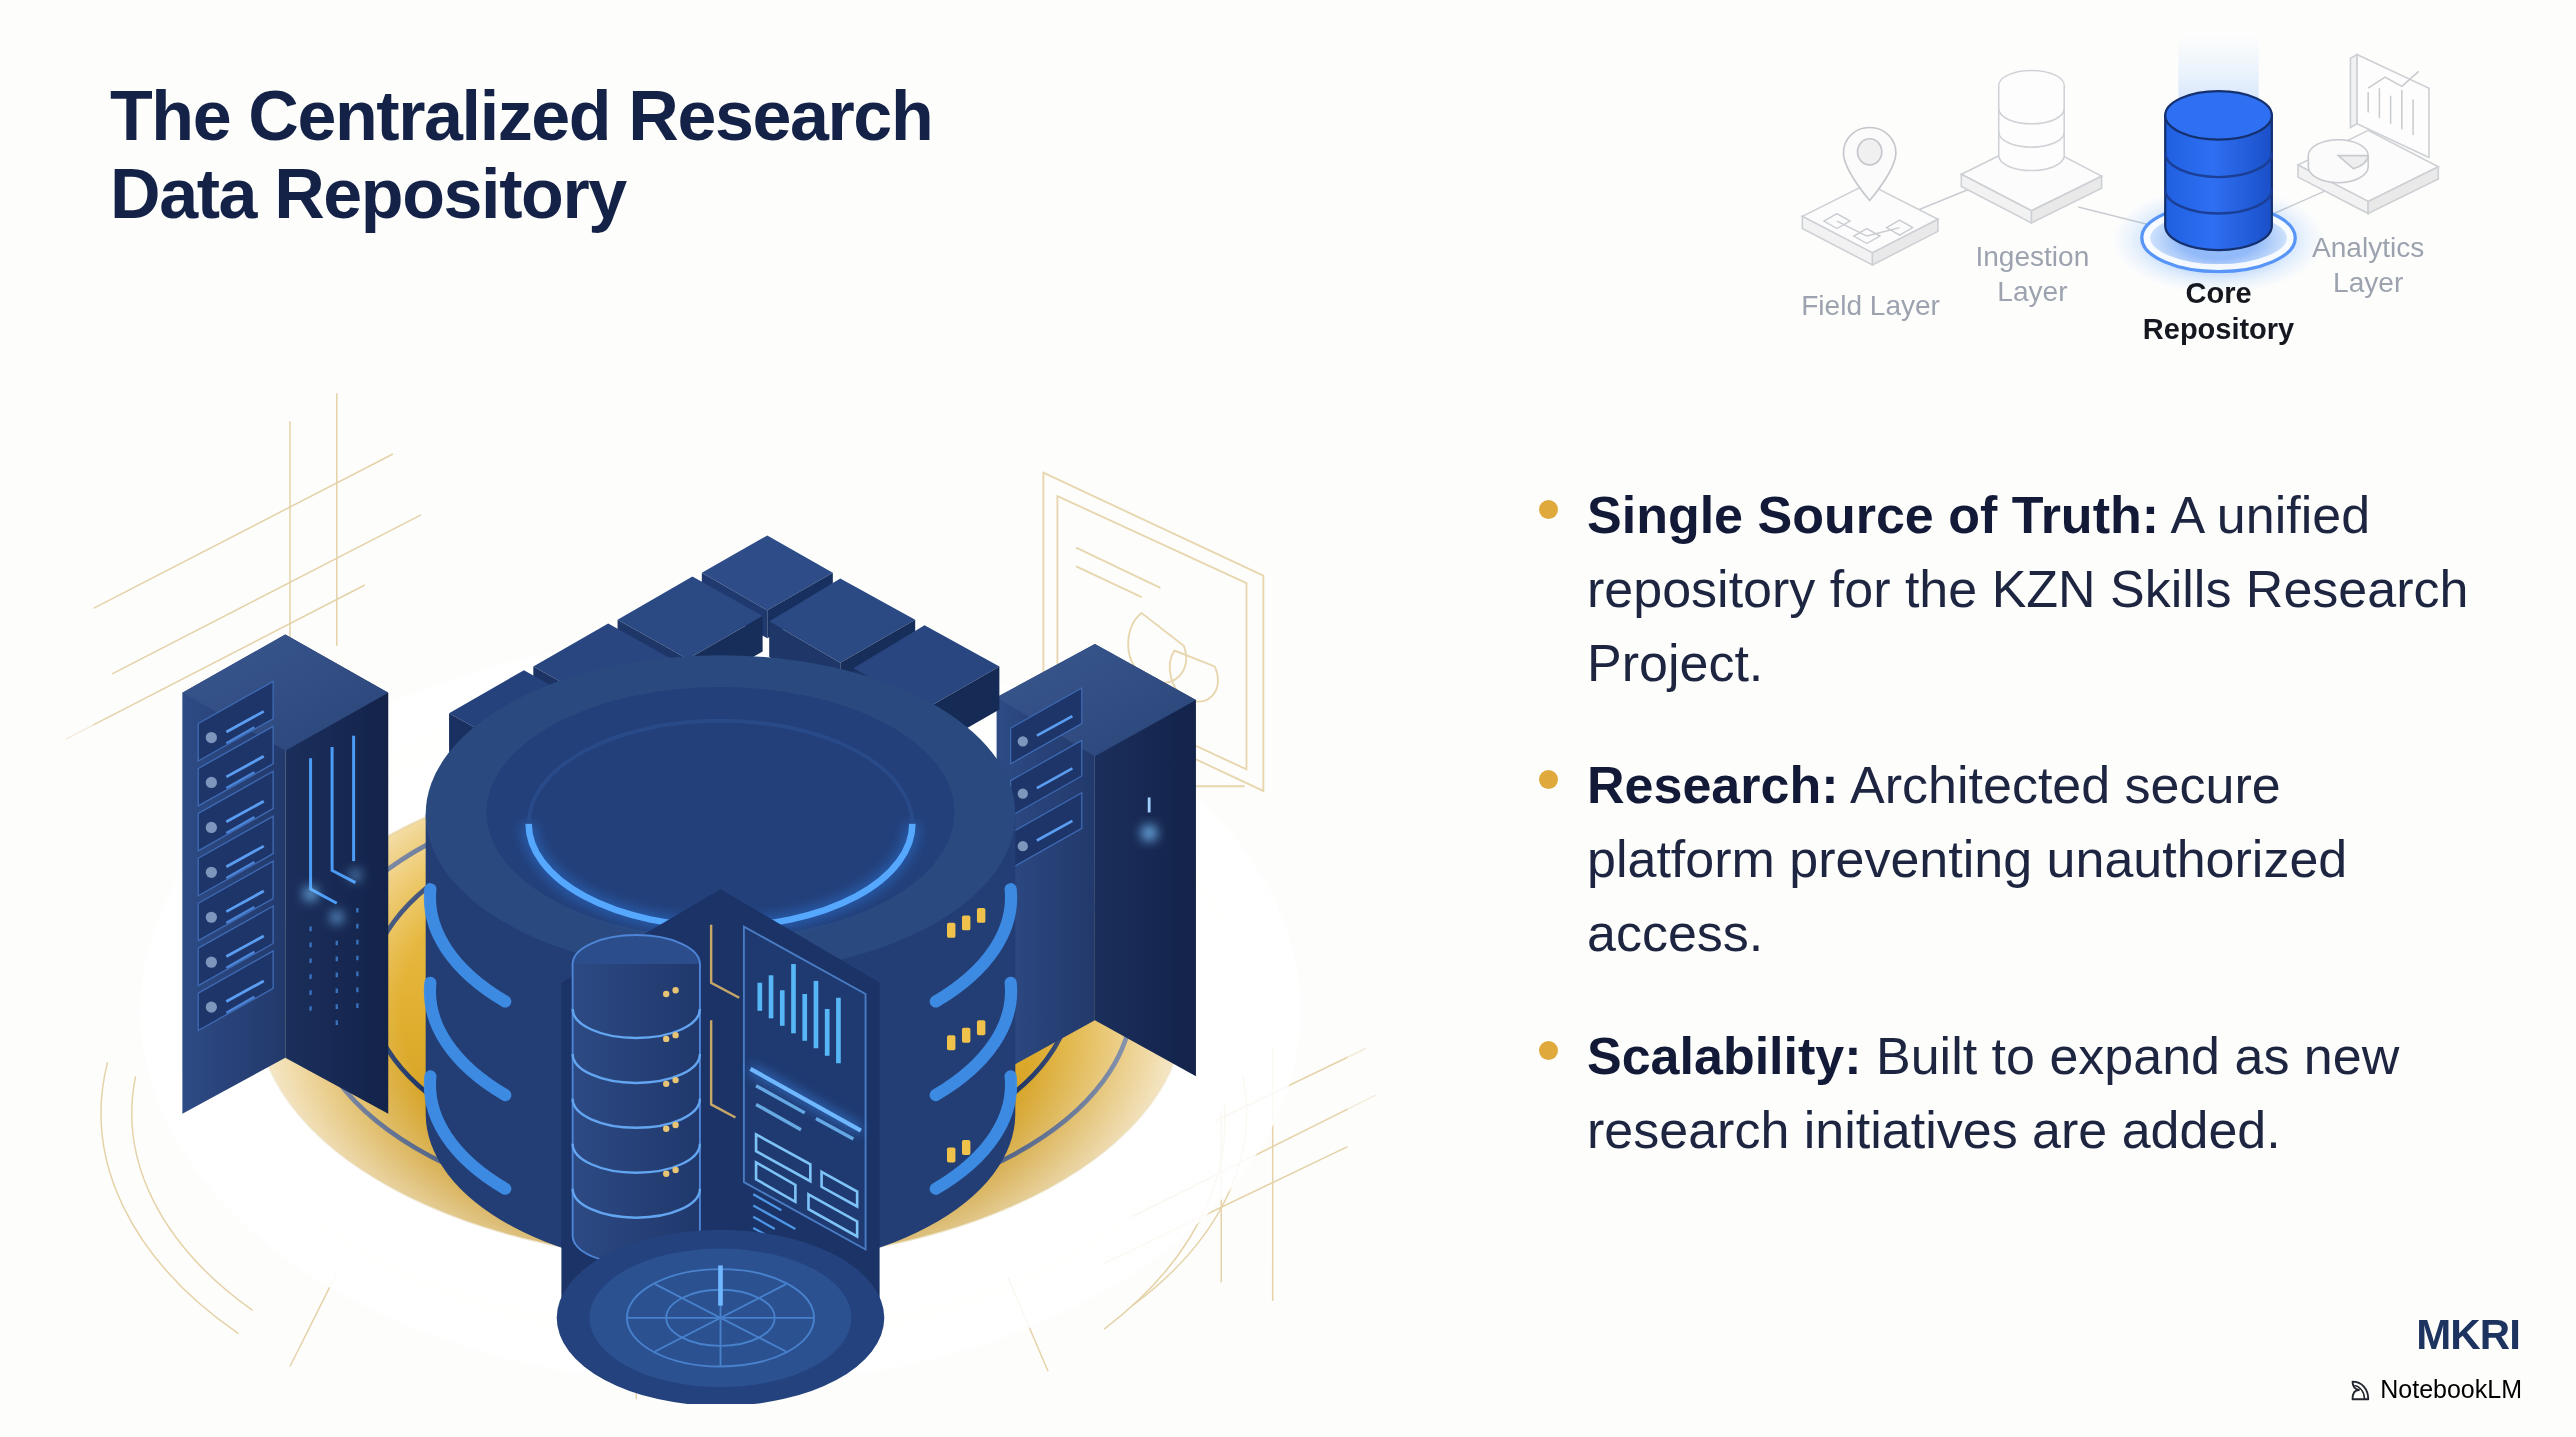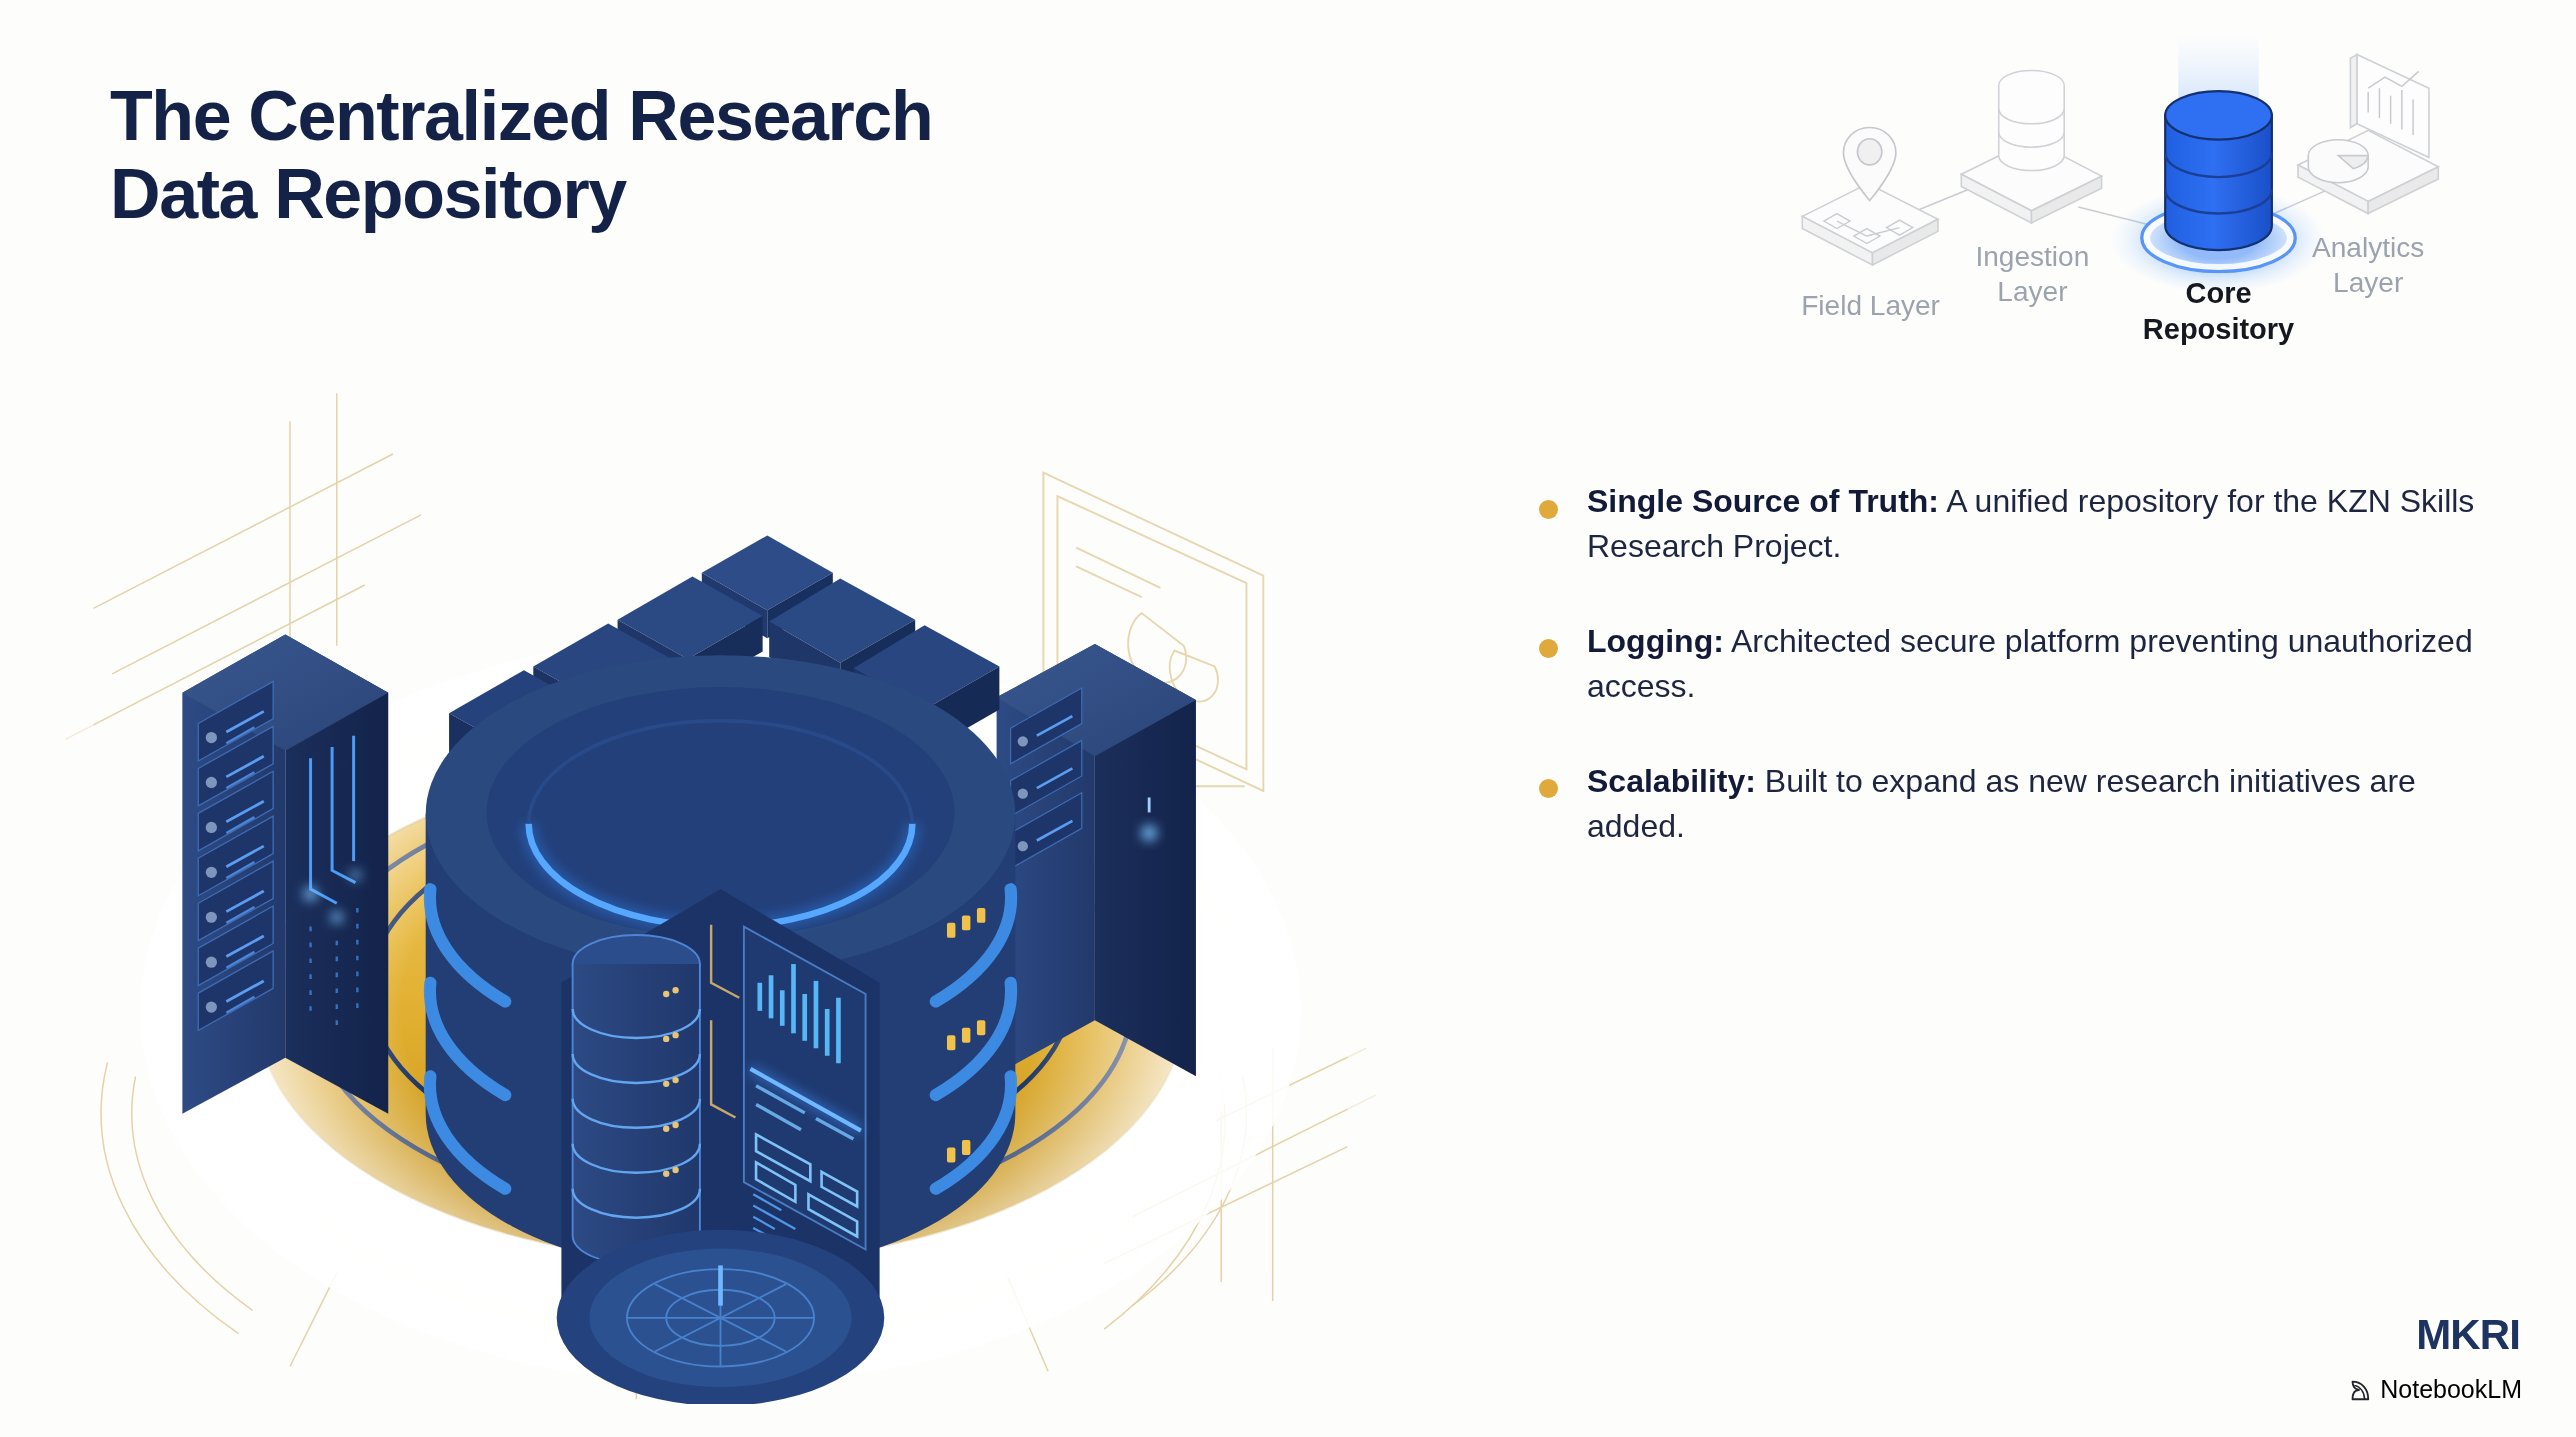--- a/index.html
+++ b/index.html
@@ -37,21 +37,21 @@
   
   #bullet-list {
     position: absolute;
     left: 1531px; top: 479px;
     width: 945px;
   }
   .bullet-item {
     position: relative;
     padding-left: 56px;
     margin-bottom: 49px;
-    font-size: 32px;
+    font-size: 52px;
     line-height: 1.42;
     color: #18213f;
   }
   .bullet-item:last-child { margin-bottom: 4px; }
   .bullet-dot {
     position: absolute;
     left: 7.5px; top: 20.6px;
     width: 19px; height: 19px;
     border-radius: 50%;
     background: #e0a93b;
@@ -202,21 +202,21 @@
   </svg>
 </div>
 
 <div id="bullet-list">
   <div class="bullet-item">
     <span class="bullet-dot"></span>
     <span class="bullet-lead">Single Source of Truth:</span><span class="bullet-body"> A unified repository for the KZN Skills Research Project.</span>
   </div>
   <div class="bullet-item">
     <span class="bullet-dot"></span>
-    <span class="bullet-lead">Logging:</span><span class="bullet-body"> Architected secure platform preventing unauthorized access.</span>
+    <span class="bullet-lead">Research:</span><span class="bullet-body"> Architected secure platform preventing unauthorized access.</span>
   </div>
   <div class="bullet-item">
     <span class="bullet-dot"></span>
     <span class="bullet-lead">Scalability:</span><span class="bullet-body"> Built to expand as new research initiatives are added.</span>
   </div>
 </div>
 
 <div id="hero-illustration">
   <svg viewBox="0 0 1420 1110" xmlns="http://www.w3.org/2000/svg">
     <defs>

